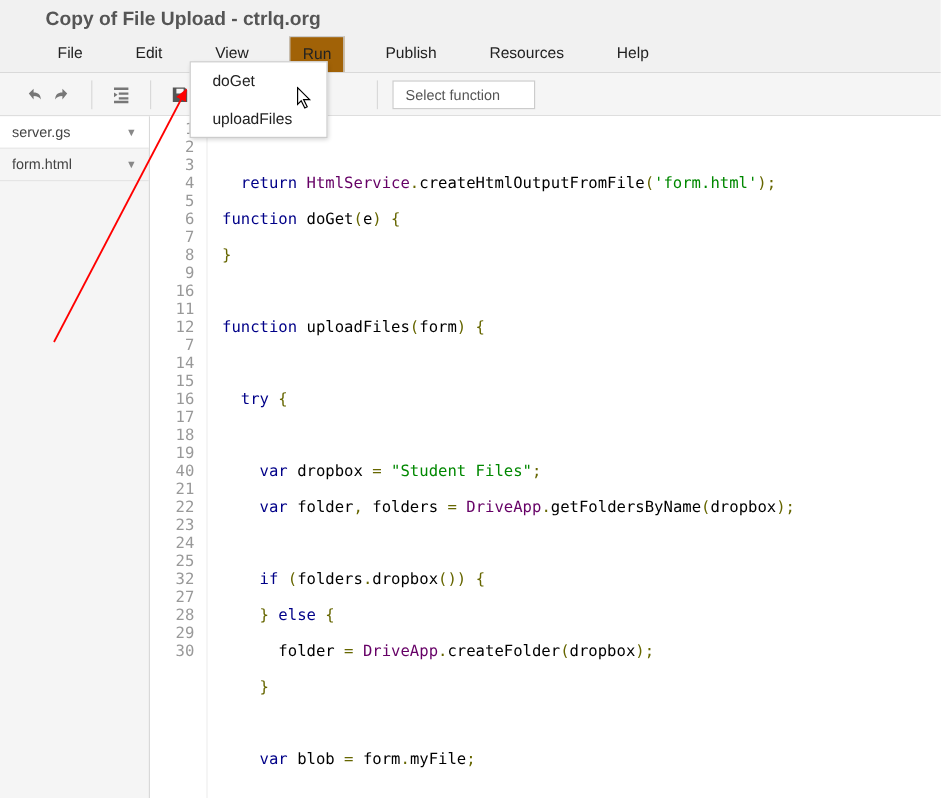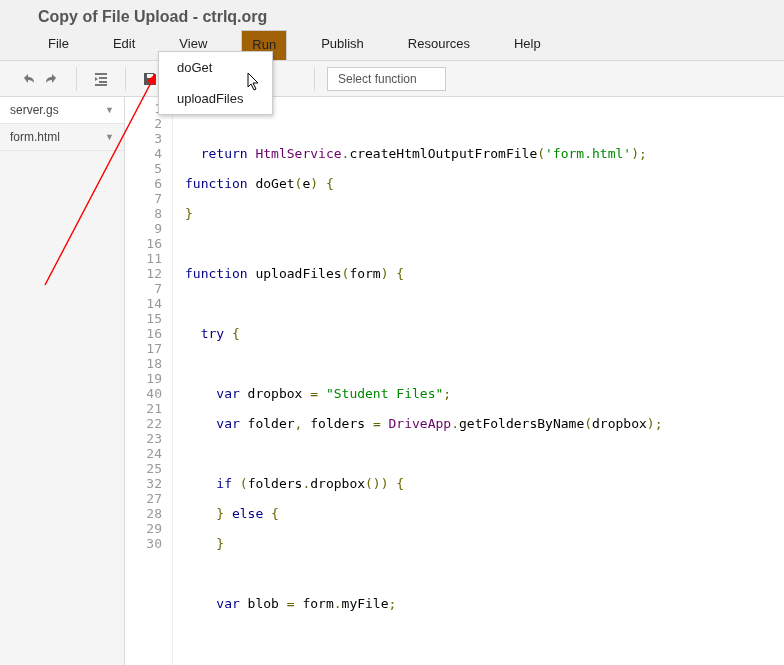--- a/index.html
+++ b/index.html
@@ -163,20 +163,21 @@
 <span class="ln"></span>
 <span class="ln"><span class="ck">function</span><span class="ci"> uploadFiles</span><span class="cp">(</span><span class="ci">form</span><span class="cp">)</span><span class="cp"> {</span></span>
 <span class="ln"></span>
 <span class="ln"><span class="ck">  try</span><span class="cp"> {</span></span>
 <span class="ln"></span>
 <span class="ln"><span class="ck">    var</span><span class="ci"> dropbox </span><span class="cp">=</span><span> </span><span class="cs">"Student Files"</span><span class="cp">;</span></span>
 <span class="ln"><span class="ck">    var</span><span class="ci"> folder</span><span class="cp">,</span><span class="ci"> folders </span><span class="cp">=</span><span class="cf"> DriveApp</span><span class="cp">.</span><span class="ci">getFoldersByName</span><span class="cp">(</span><span class="ci">dropbox</span><span class="cp">);</span></span>
 <span class="ln"></span>
 <span class="ln"><span class="ck">    if</span><span class="cp"> (</span><span class="ci">folders</span><span class="cp">.</span><span class="ci">dropbox</span><span class="cp">())</span><span class="cp"> {</span></span>
 <span class="ln"><span class="cp">    }</span><span class="ck"> else</span><span class="cp"> {</span></span>
+<span class="ln"><span class="ci">      folder </span><span class="cp">=</span><span class="cf"> DriveApp</span><span class="cp">.</span><span class="ci">createFolder</span><span class="cp">(</span><span class="ci">dropbox</span><span class="cp">);</span></span>
 <span class="ln"><span class="cp">    }</span></span>
 <span class="ln"></span>
 <span class="ln"><span class="ck">    var</span><span class="ci"> blob </span><span class="cp">=</span><span class="ci"> form</span><span class="cp">.</span><span class="ci">myFile</span><span class="cp">;</span></span>
 
 
 
 
 
 
 

